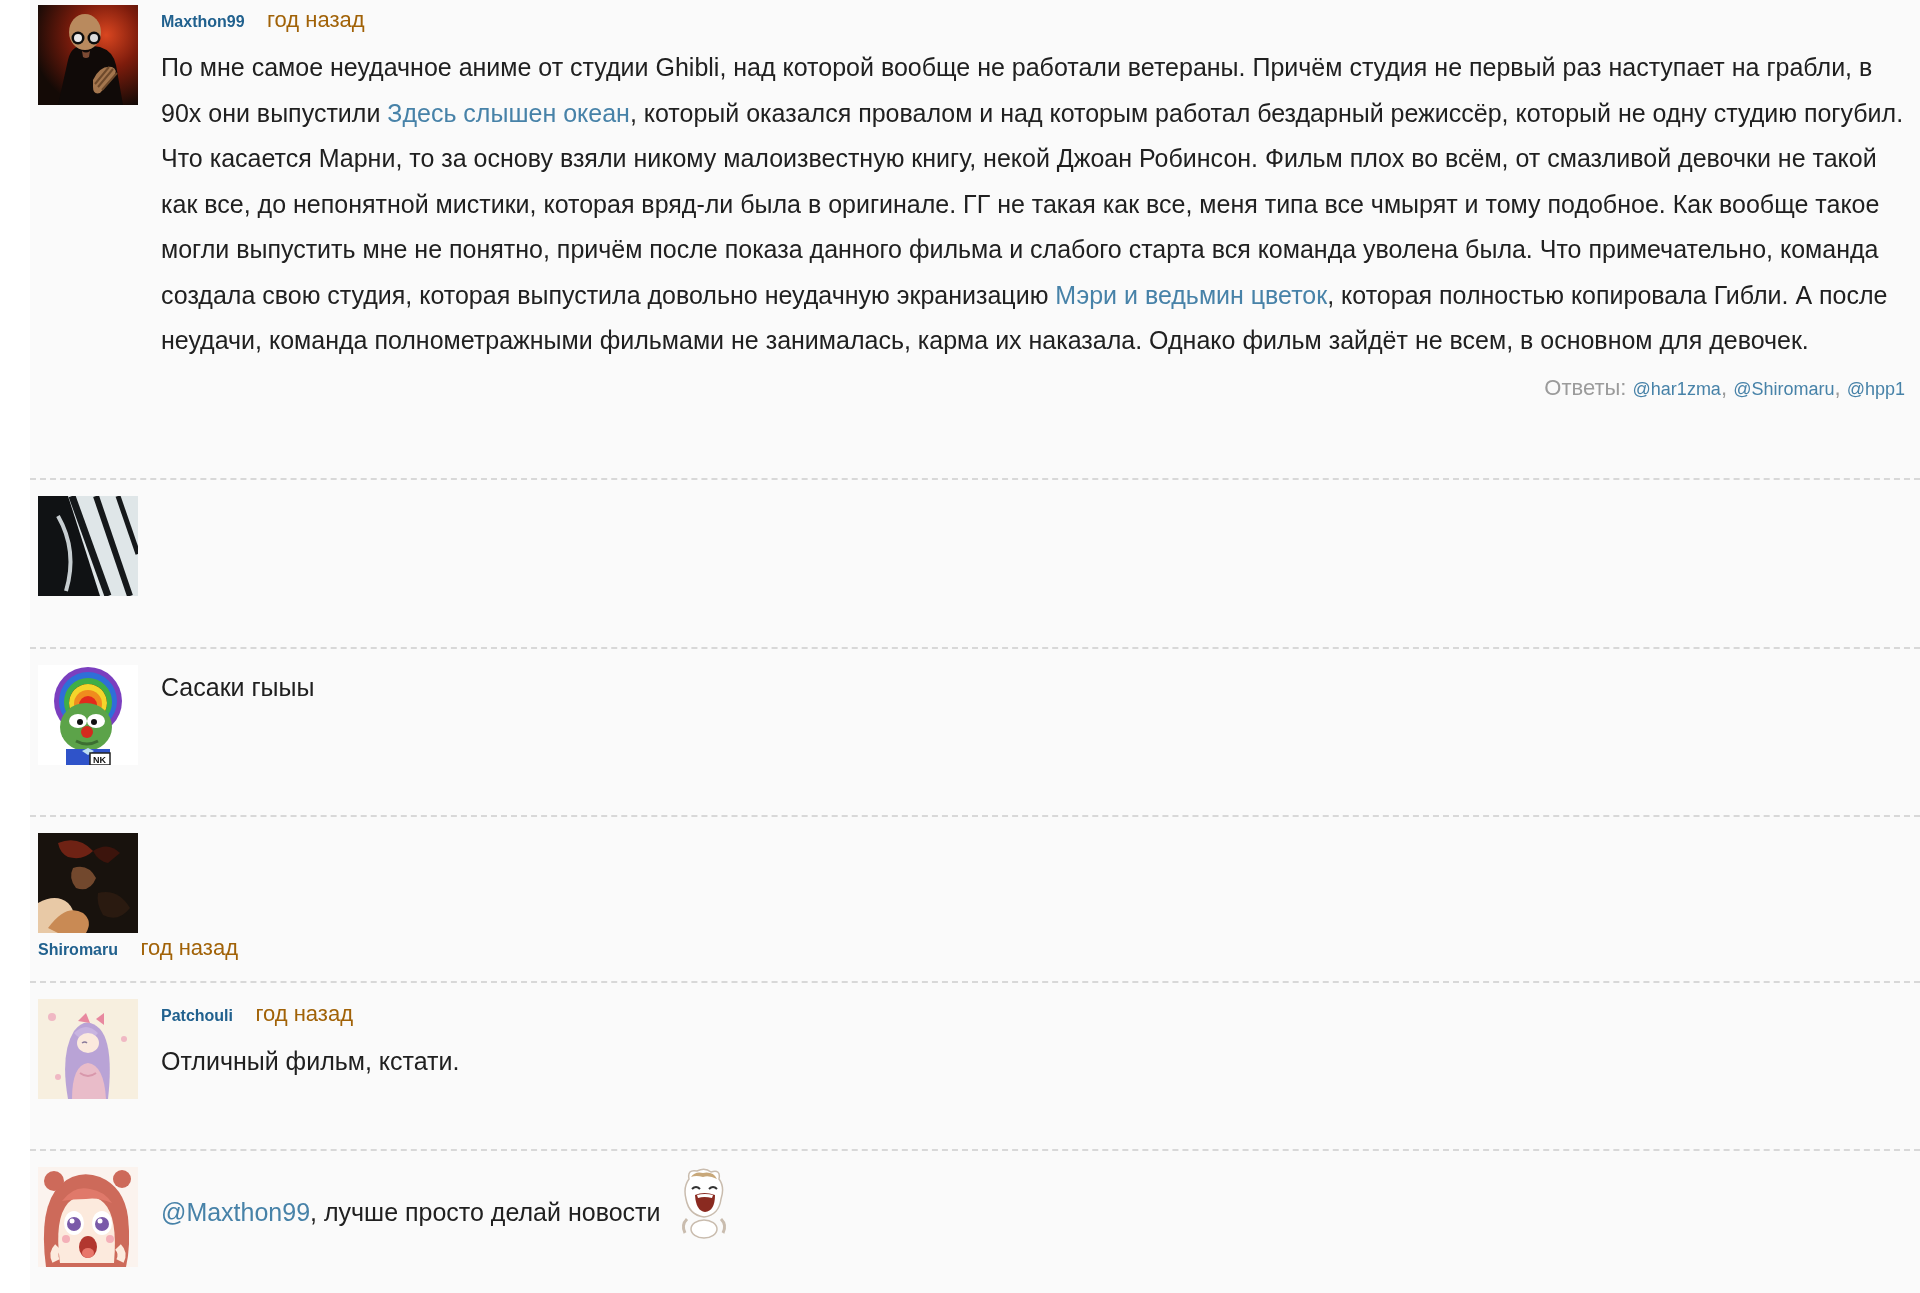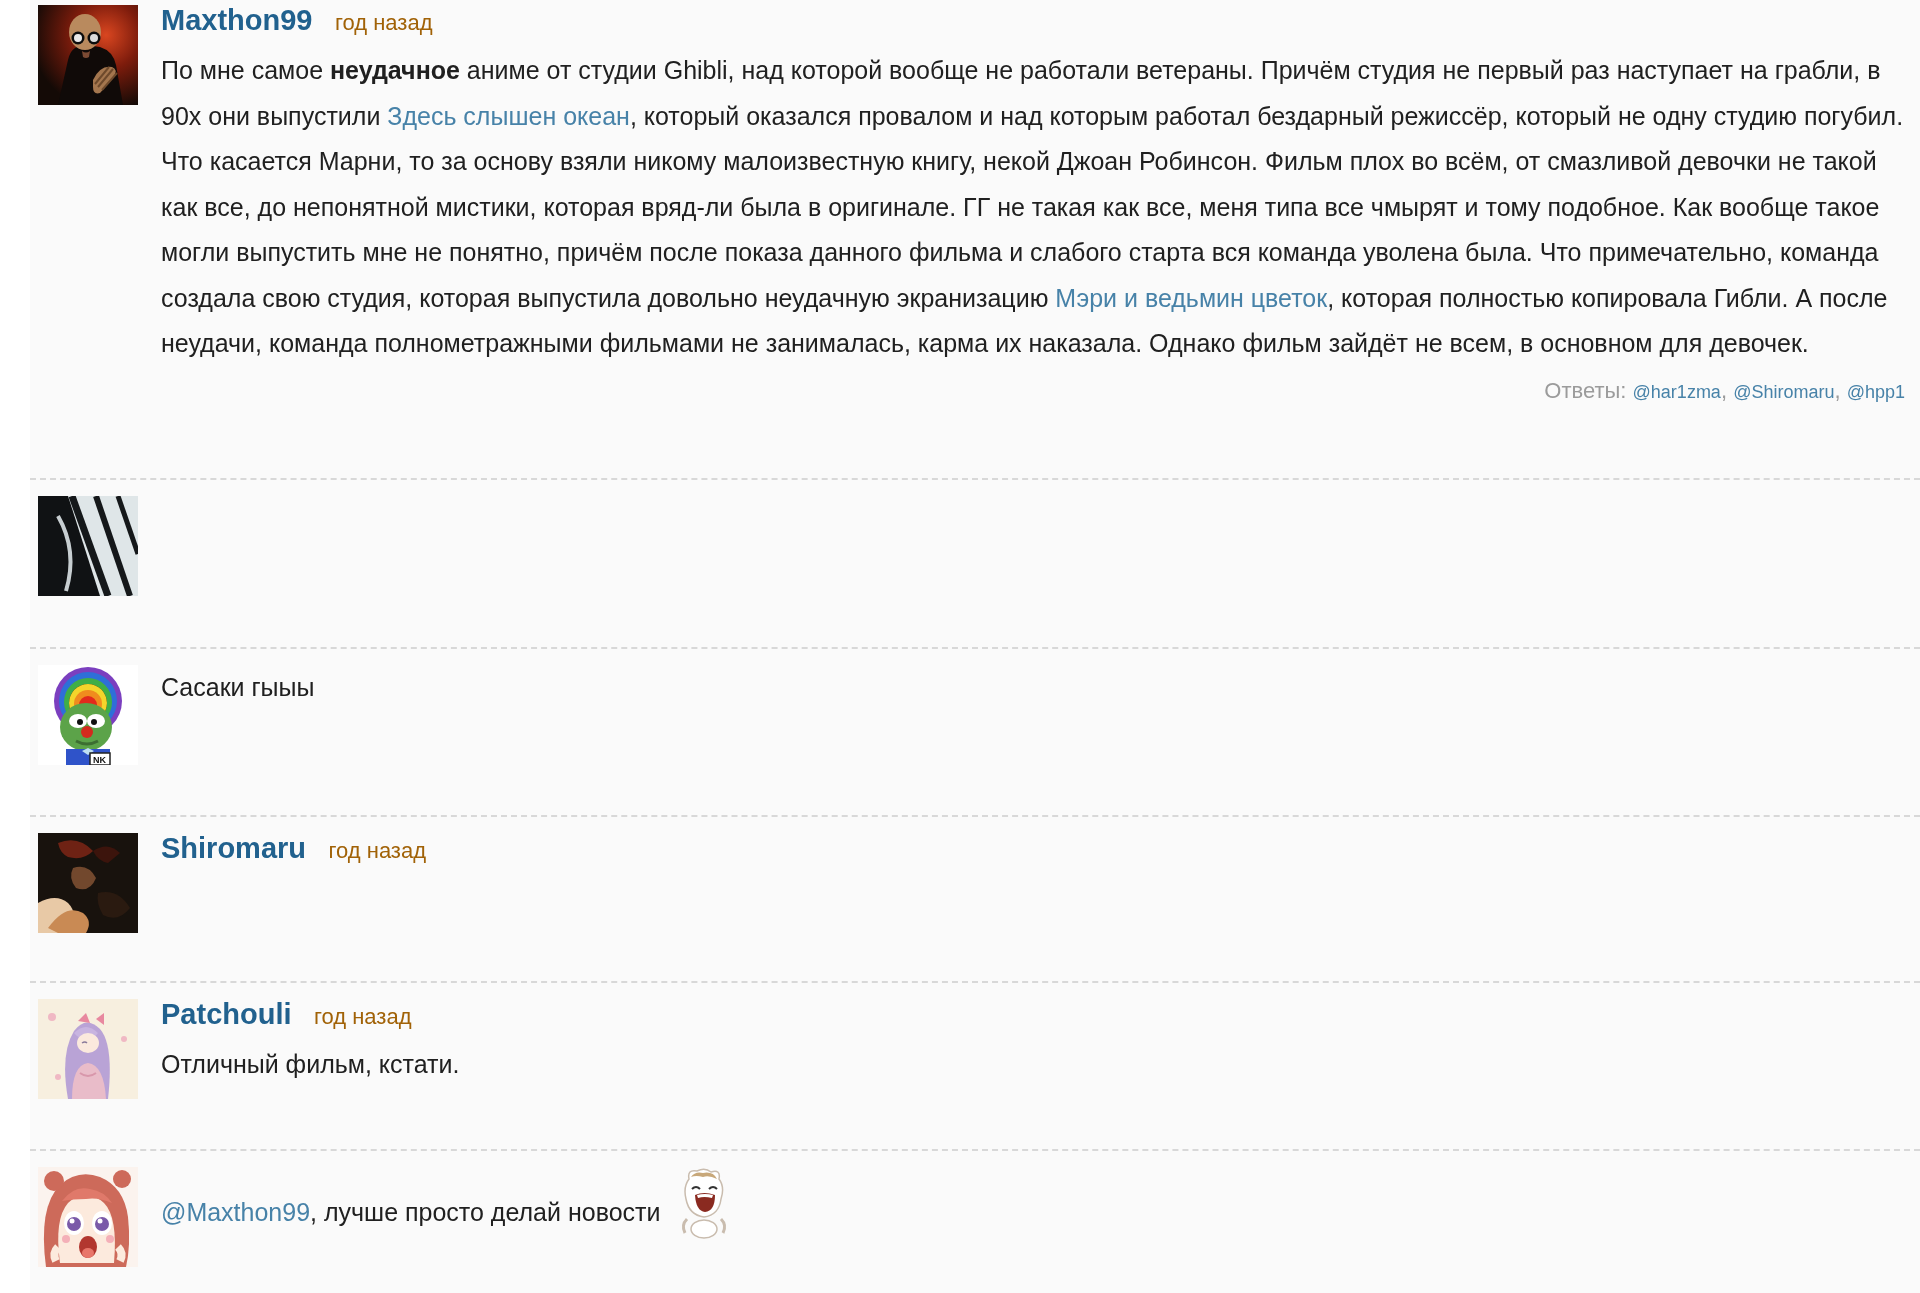--- a/index.html
+++ b/index.html
@@ -20,39 +20,39 @@
   .comment.first{padding-top:5px;}
   .comment.last{border-bottom:none;}
   .avatar{
     flex:0 0 100px;width:100px;height:100px;margin-right:23px;
     overflow:hidden;cursor:pointer;
   }
   .avatar svg{display:block;width:100px;height:100px;}
   .body{flex:1;min-width:0;}
   .header{line-height:30px;margin-bottom:8px;white-space:nowrap;}
   .username{
-    font-weight:bold;font-size:29px;color:#21618e;text-decoration:none;cursor:pointer;
+    font-weight:bold;font-size:16px;color:#21618e;text-decoration:none;cursor:pointer;
   }
   .time{font-size:22px;color:#a16207;margin-left:18px;}
   .text{
     font-size:25px;line-height:45.5px;max-width:1744px;
   }
-  .text b{font-weight:bold;text-align:right;}
+  .text b{font-weight:normal;text-align:right;}
   .lnk{color:#4782a8;text-decoration:none;cursor:pointer;}
   .replies{
     text-align:right;font-size:22px;color:#9b9b9b;margin-top:10px;line-height:28px;
   }
   .replies .lnk{font-size:18px;}
   .poop{display:inline-block;vertical-align:-4px;margin-left:10px;}
   .sticker{display:inline-block;vertical-align:-20px;margin-left:8px;}
   
   .c1{min-height:480px;}
   .c2{min-height:169px;}
   .c3{min-height:168px;}
-  .c4{min-height:166px;}
+  .c4{min-height:166px;flex-direction:column;}
   .c5{min-height:168px;}
   .c6{min-height:142px;}
 </style>
 </head>
 <body>
 
 <div class="left-strip"></div>
 
 <div class="comments">
 

